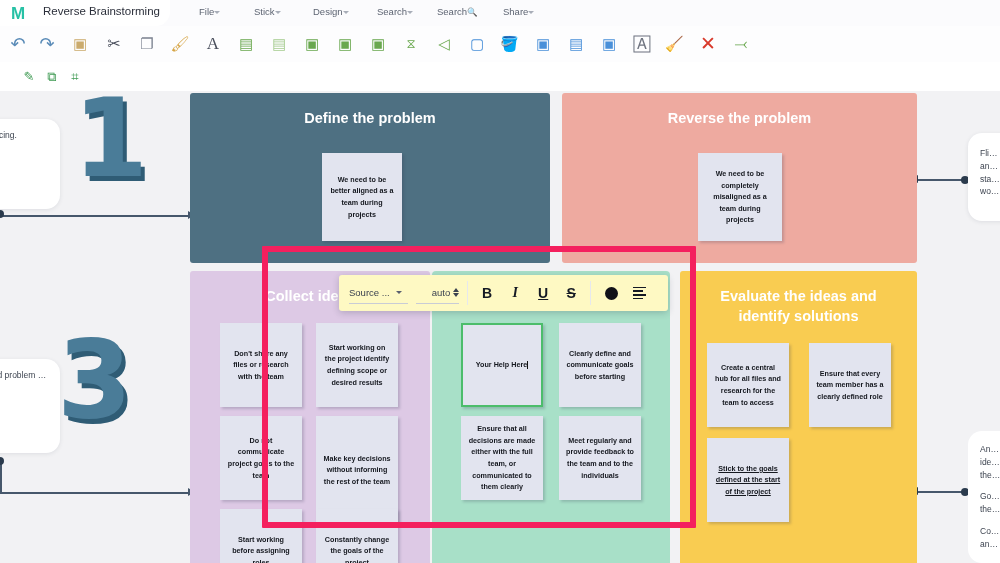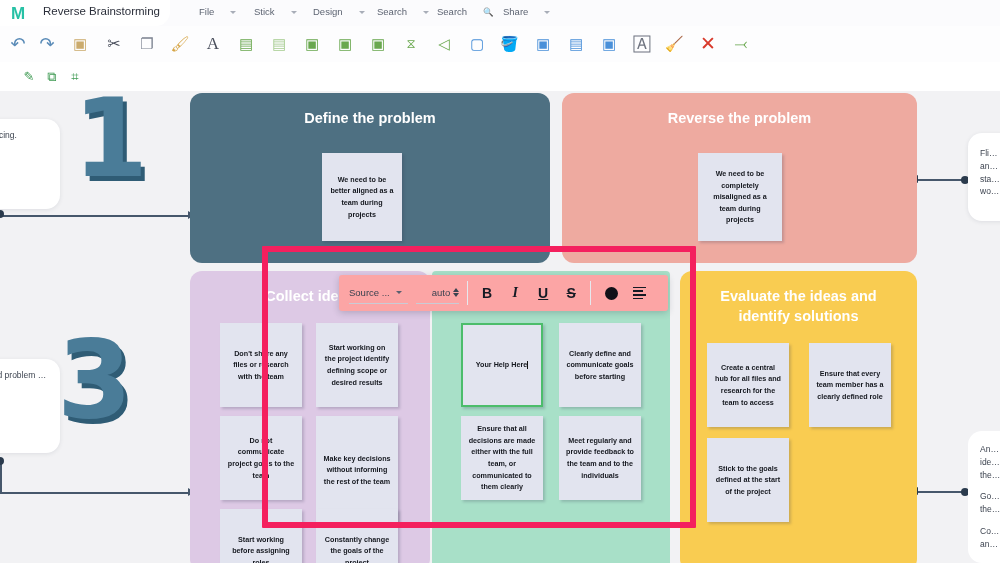--- a/index.html
+++ b/index.html
@@ -28,21 +28,21 @@
     display:flex; align-items:center; justify-content:center;
     color:#27c1a5; font-weight:bold; font-size:17px; line-height:1;
     letter-spacing:-1px;
   }
   .doc-title {
     position:absolute; left:43px; top:5px;
     font-size:11.5px; color:#2b2f3a; white-space:nowrap;
   }
   .menu-item {
     position:absolute; top:6px; font-size:9.5px; color:#5d6472;
-    white-space:nowrap; display:flex; align-items:center; gap:16px;
+    white-space:nowrap; display:flex; align-items:center; gap:0;
   }
   .caret { display:inline-block; width:0; height:0;
     border-left:3.2px solid transparent; border-right:3.2px solid transparent;
     border-top:3.4px solid #a8adb8; margin-top:2px; }
   .mini-search { font-size:8.5px; }
 
   
   .toolbar {
     position:absolute; left:0; top:26px; width:1000px; height:36px;
     background:#fdfdfe; z-index:38;
@@ -103,21 +103,21 @@
     border-top:4.5px solid transparent; border-bottom:4.5px solid transparent;
     border-left:7px solid #46576b; z-index:7;
   }
   .arrow-l {
     position:absolute; width:0; height:0;
     border-top:4.5px solid transparent; border-bottom:4.5px solid transparent;
     border-right:7px solid #2b3b4d; z-index:7;
   }
 
   
-  .panel { position:absolute; border-radius:12px; z-index:9; }
+  .panel { position:absolute; border-radius:3px; z-index:9; }
   .panel-title {
     position:absolute; left:0; right:0; top:16px;
     text-align:center; color:#ffffff; font-weight:bold;
     font-size:14.5px; line-height:1.35; padding:0 18px;
   }
 
   
   .note {
     position:absolute; background:#e2e4ef;
     box-shadow:1.5px 1.5px 2.5px rgba(50,55,80,.22);
@@ -134,21 +134,21 @@
   }
 
   
   .selrect {
     position:absolute; border:6px solid #f4205e; z-index:30;
     pointer-events:none; border-radius:1px;
   }
 
   
   .fmtbar {
-    position:absolute; background:#fca5a5; border-radius:3px;
+    position:absolute; background:#fef9c3; border-radius:3px;
     box-shadow:0 2px 7px rgba(30,40,60,.22);
     z-index:34; display:flex; align-items:stretch; height:36px;
   }
   .fmt-group { display:flex; align-items:center; }
   .fmt-div { width:1px; background:#e6e8ee; margin:6px 0; }
   .fmt-select {
     display:flex; align-items:center; gap:6px;
     border-bottom:1px solid #c9ccd6; margin:6px 0 7px 10px;
     padding-right:6px; height:22px;
   }
@@ -284,21 +284,21 @@
 
     <div class="panel" style="left:680px; top:180px; width:237px; height:300px; background:#f9cc51;">
       <div class="panel-title">Evaluate the ideas and identify solutions</div>
     </div>
     <div class="note" style="left:707px; top:252px; width:82px; height:84px;">
       <span>Create a central hub for all files and research for the team to access</span>
     </div>
     <div class="note" style="left:809px; top:252px; width:82px; height:84px;">
       <span>Ensure that every team member has a clearly defined role</span>
     </div>
-    <div class="note" style="left:707px; top:347px; width:82px; height:84px;">
+    <div class="note" style="left:707px; top:347px; width:82px; height:84px;text-decoration:underline;">
       <span>Stick to the goals defined at the start of the project</span>
     </div>
 
   </div>
 
   <div class="selrect" style="left:262px; top:246px; width:434px; height:282px;"></div>
 
   <div class="fmtbar" style="left:339px; top:275px; width:329px;">
     <div class="fmt-group">
       <div class="fmt-select">

